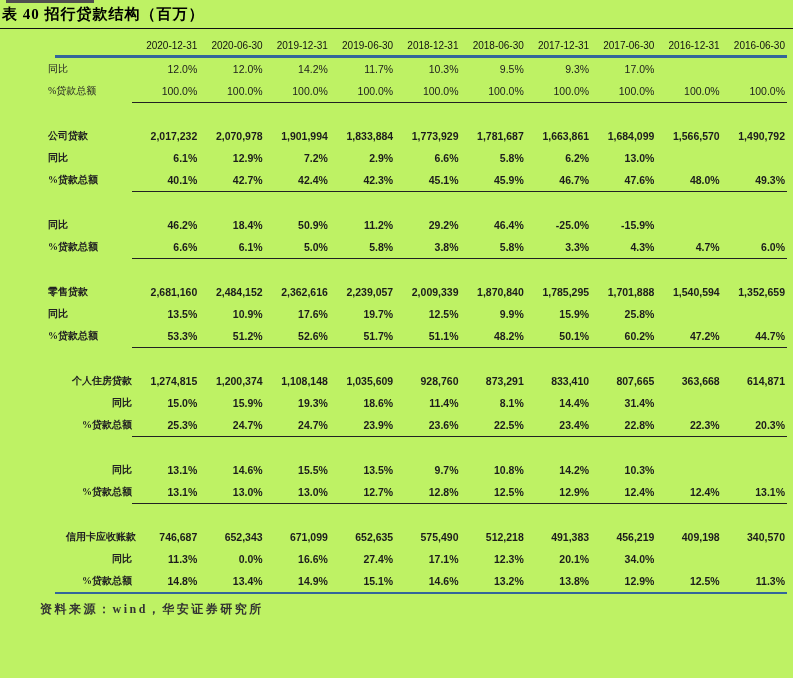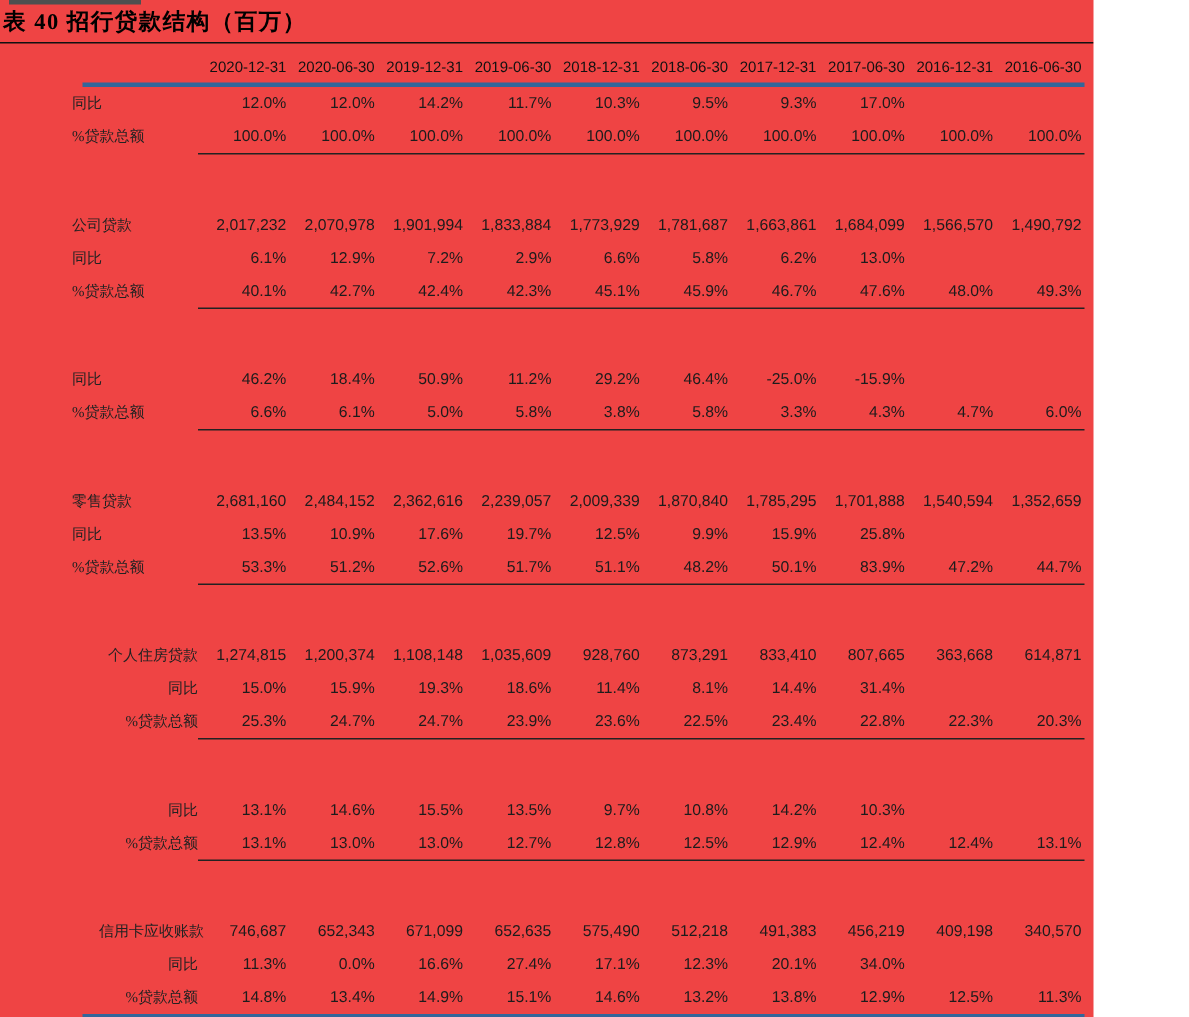--- a/index.html
+++ b/index.html
@@ -1,20 +1,20 @@
 <!DOCTYPE html>
 <html><head>
 <meta charset="utf-8">
 <style>
   html,body{margin:0;padding:0;background:#ffffff;}
   .page{
     position:relative;
-    width:729px;height:678px;
+    width:793px;height:678px;
     overflow:hidden;
-    background:#ef4444;
+    background:#bef264;
     font-family:"Liberation Sans","DejaVu Sans",sans-serif;
   }
   .artifact{
     position:absolute;top:0;left:6px;width:88px;height:3px;
     background:#4f4f4f;
   }
   .title{
     padding:5px 0 0 2px;
     font-family:"Liberation Serif","DejaVu Serif",serif;
     font-weight:bold;font-size:15px;color:#000;
@@ -47,21 +47,21 @@
     text-align:left;
   }
   .indent1{padding-left:48px;}
   .indent2{padding-left:66px;text-align:right;}
   .blue-rule{
     height:2.5px;
     margin-left:55px;margin-right:6px;
   }
   .blue-rule.bottom{height:2px;}
   .section{margin-top:0;}
-  .section + .section{margin-top:36px;}
+  .section + .section{margin-top:22px;font-weight:bold;}
   .section-rule{
     margin-left:132px;margin-right:6px;
     border-top:1px solid #222;
     height:0;
   }
   .footer{
     margin:7px 0 0 40px;
     font-family:"Liberation Serif","DejaVu Serif",serif;
     font-weight:bold;
     font-size:12px;color:#333;
@@ -223,21 +223,21 @@
         </div>
         <div class="grid-row">
           <div class="cell label-cell indent1">%贷款总额</div>
           <div class="cell num">53.3%</div>
           <div class="cell num">51.2%</div>
           <div class="cell num">52.6%</div>
           <div class="cell num">51.7%</div>
           <div class="cell num">51.1%</div>
           <div class="cell num">48.2%</div>
           <div class="cell num">50.1%</div>
-          <div class="cell num">83.9%</div>
+          <div class="cell num">60.2%</div>
           <div class="cell num">47.2%</div>
           <div class="cell num">44.7%</div>
         </div>
         <div class="section-rule" style="border-top-color: rgb(34, 34, 34);"></div>
       </div>
       <div class="section">
         <div class="grid-row">
           <div class="cell label-cell indent2">个人住房贷款</div>
           <div class="cell num">1,274,815</div>
           <div class="cell num">1,200,374</div>

